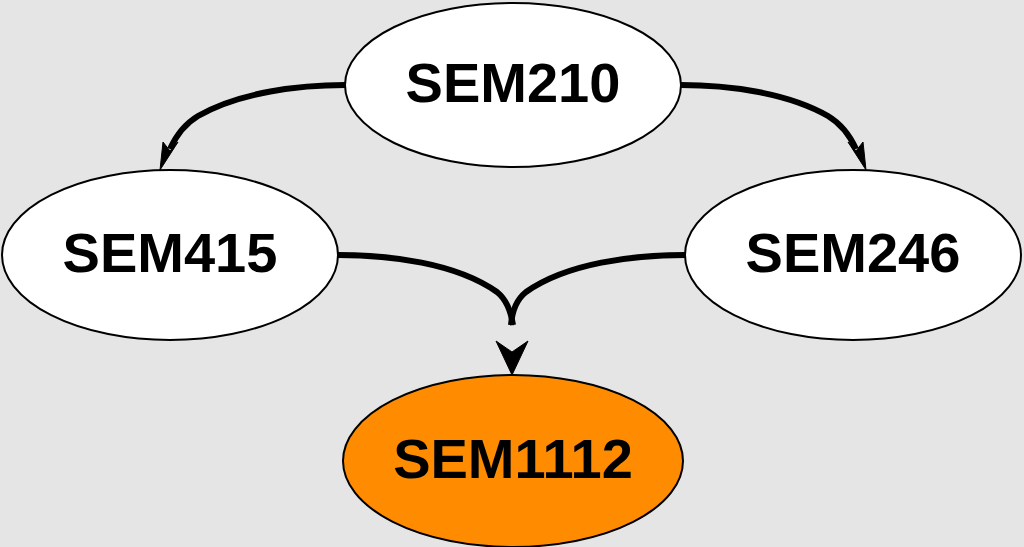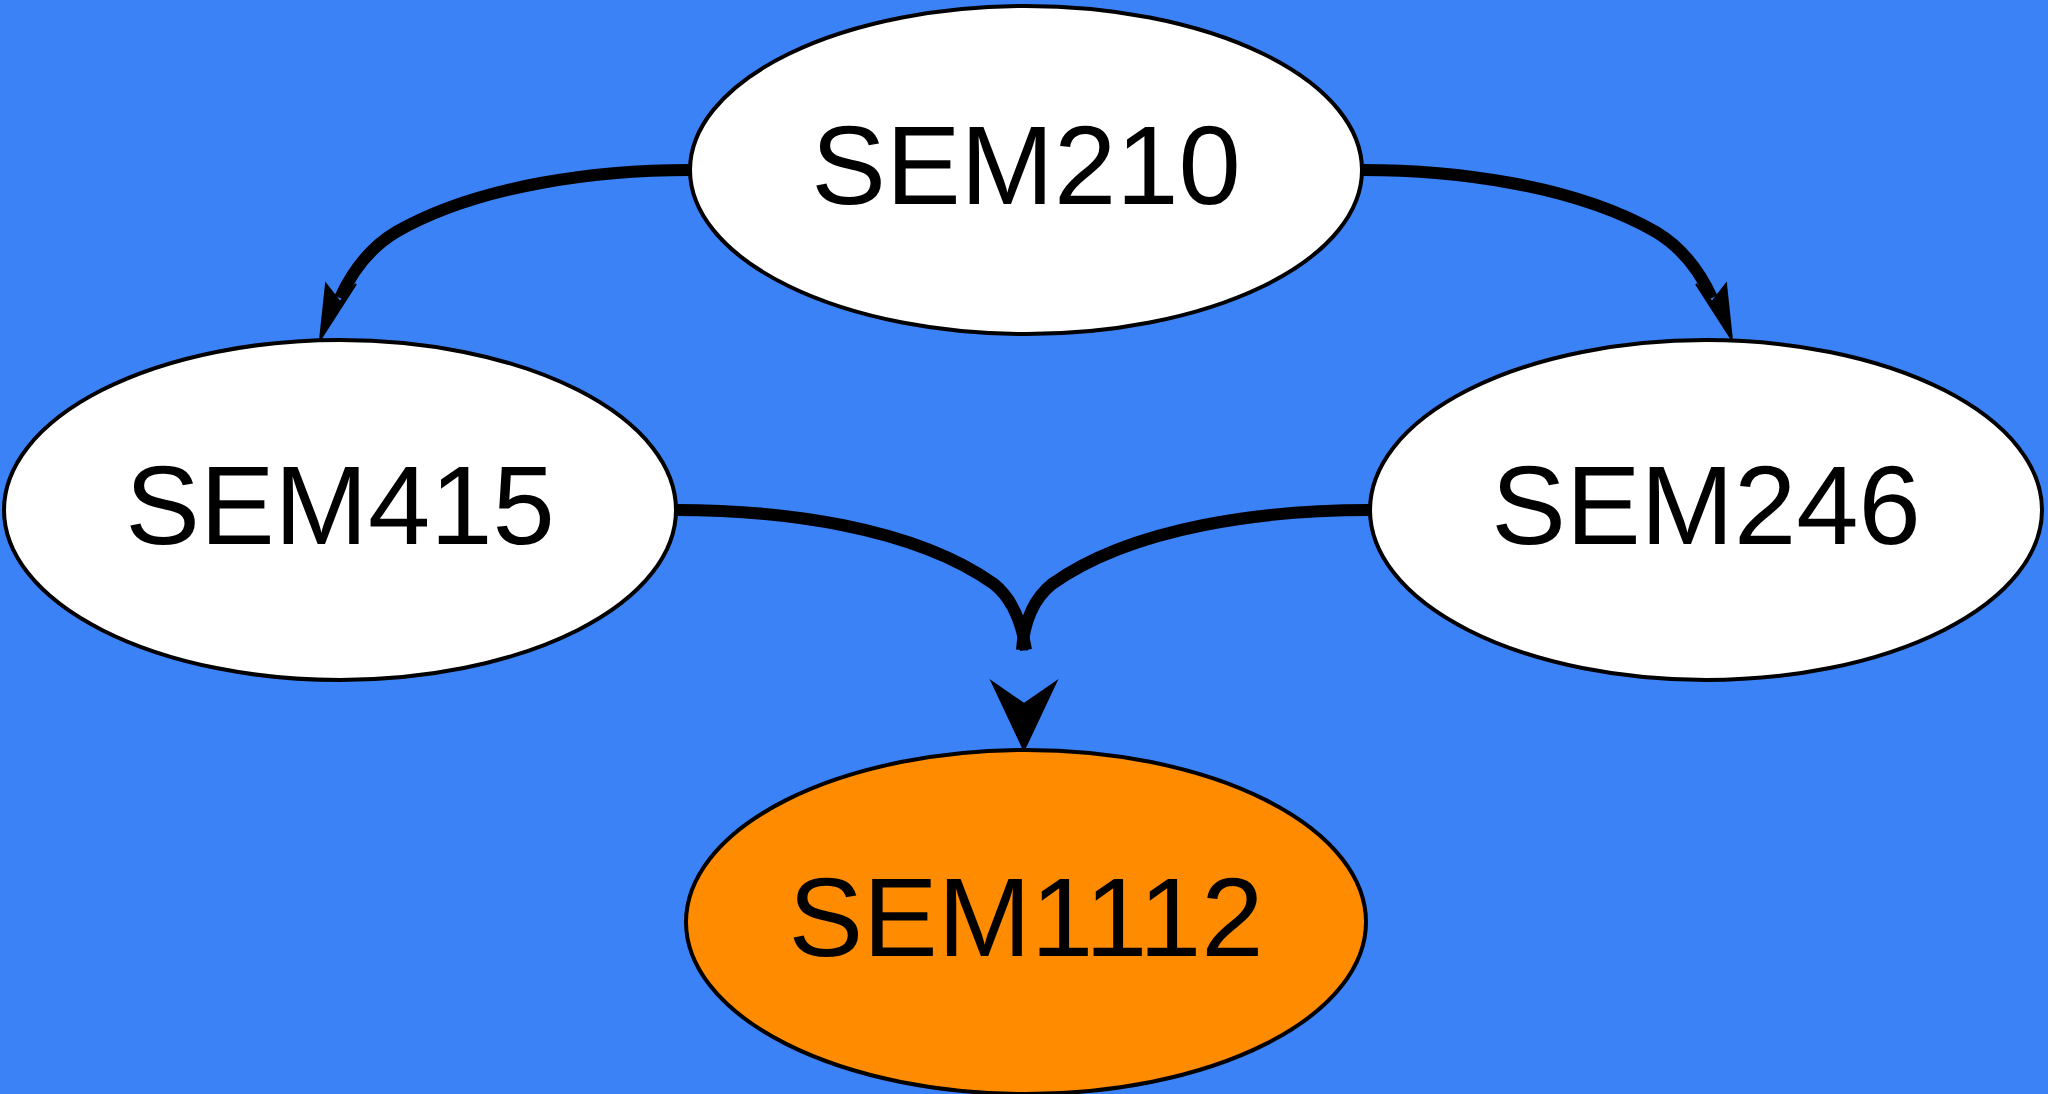--- a/index.html
+++ b/index.html
@@ -45,21 +45,21 @@
   }
   .edge-arrow {
     fill: #000000;
     stroke: #000000;
     stroke-width: 1;
   }
 </style>
 </head>
 <body>
 
-<div id="graph-canvas" style="background: #3b82f6;">
+<div id="graph-canvas" style="background: #e5e5e5; font-weight: bold;">
 
   <svg id="graph-svg" viewBox="0 0 1024 547">
 
     <g>
 
       <g>
         <path class="edge-path" d="M345,85 C300,85 240,92 198,116 C183,125 175,138 170,149" stroke="#000000"></path>
         <polygon class="edge-arrow" points="160,170 163,142 170,151 178,142"></polygon>
       </g>
 

